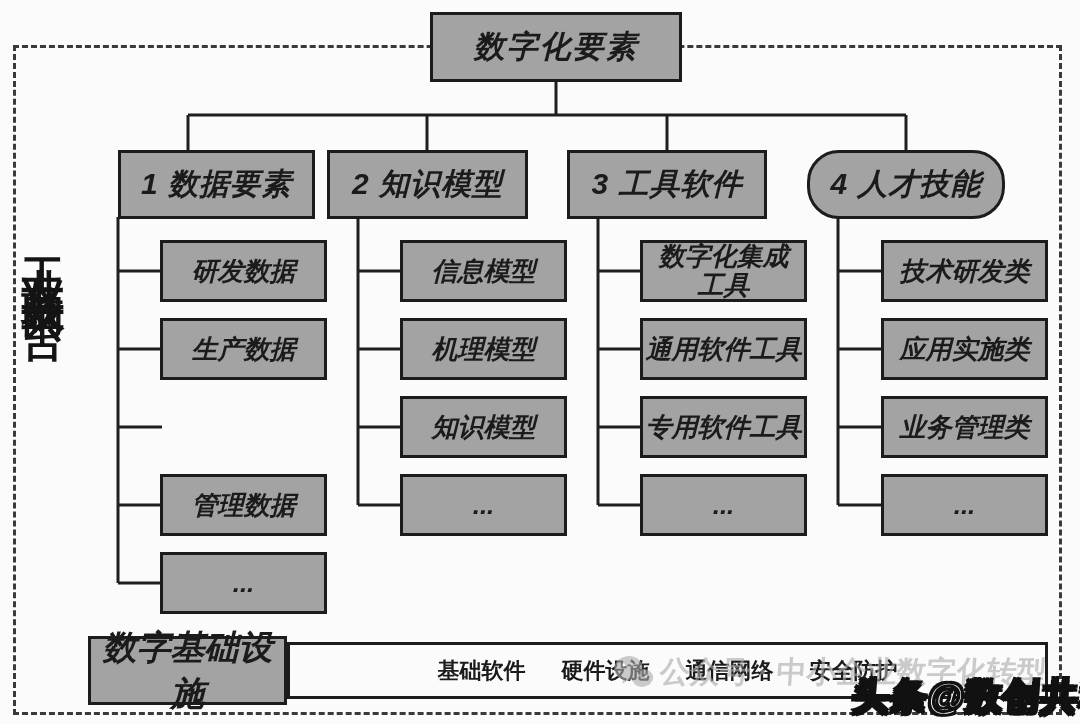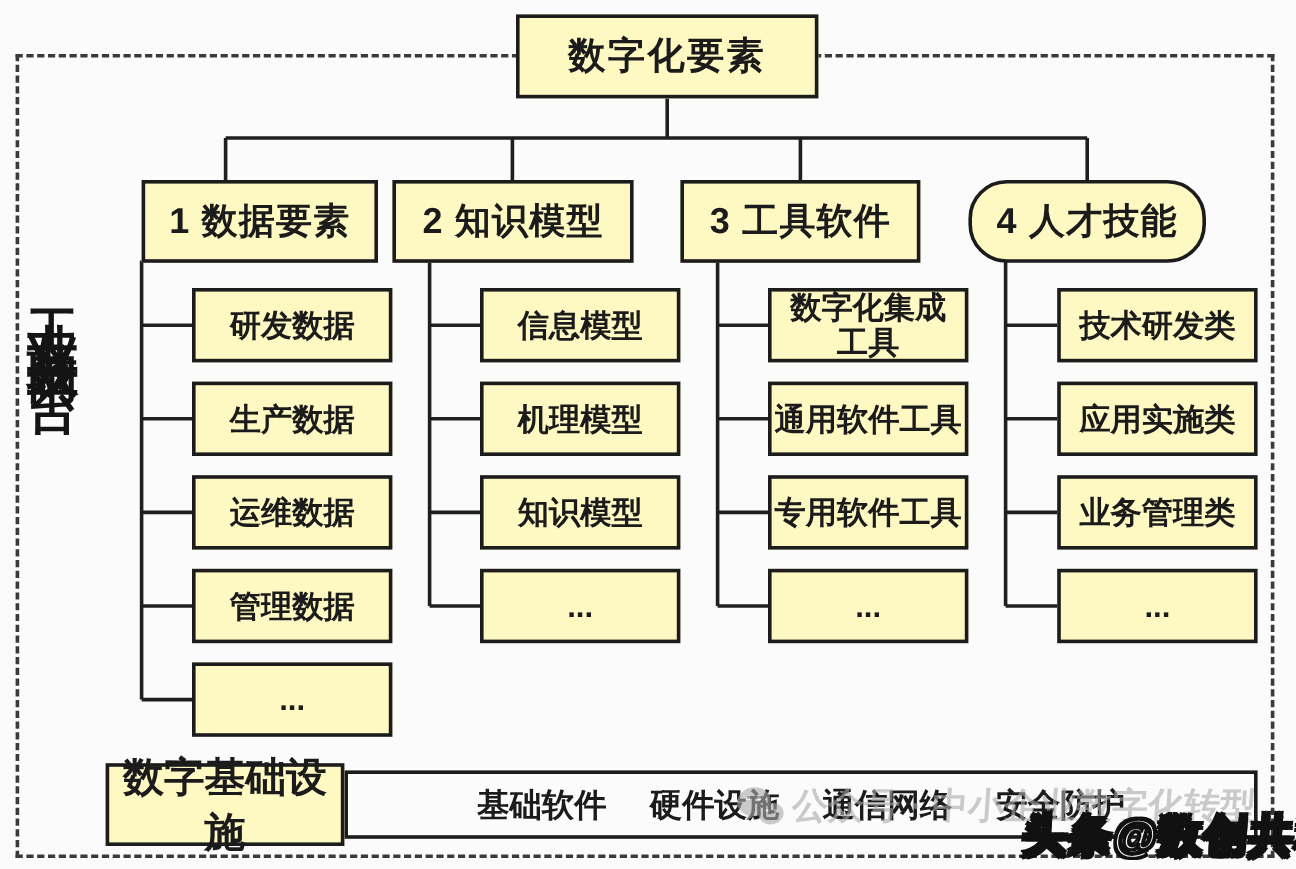--- a/index.html
+++ b/index.html
@@ -8,43 +8,43 @@
     background:#fbfbfb;color:#1b1b1b;
     font-family:"Liberation Sans","DejaVu Sans",sans-serif;
   }
   .dashed-frame{
     position:absolute;left:13px;top:45px;width:1043px;height:664px;
     border:3px dashed #3a3a3a;z-index:0;
   }
   .connectors{position:absolute;left:0;top:0;z-index:1;}
   .box{
     position:absolute;display:flex;align-items:center;justify-content:center;
-    background:#fef9c3;border:3px solid #1c1c1c;box-sizing:border-box;
-    text-align:center;z-index:2;
+    background:#a3a3a3;border:3px solid #1c1c1c;box-sizing:border-box;
+    text-align:center;z-index:2;font-style:italic;
   }
   .root-box{left:430px;top:12px;width:252px;height:70px;font-size:31px;font-weight:bold;letter-spacing:2px;}
   .header-box{top:150px;height:69px;font-size:30px;font-weight:bold;letter-spacing:1px;}
   .hb0{left:90px;width:197px;margin-left:28px;}
   .hb1{left:327px;width:201px;}
   .hb2{left:567px;width:200px;}
   .hb3{left:807px;width:198px;border-radius:32px;}
   .child-box{width:167px;height:62px;font-size:26px;font-weight:600;white-space:pre-line;line-height:1.1;}
   .c0{left:160px;} .c1{left:400px;} .c2{left:640px;} .c3{left:881px;}
   .r0{top:240px;} .r1{top:318px;} .r2{top:396px;} .r3{top:474px;} .r4{top:552px;}
   .platform-label{
     position:absolute;left:15px;top:224px;z-index:2;
     writing-mode:vertical-rl;text-orientation:upright;
     font-size:43px;font-weight:bold;letter-spacing:10px;color:#141414;
   }
   .infra-box{left:88px;top:636px;width:199px;height:69px;font-size:34px;font-weight:bold;z-index:3;}
   .infra-bar{
     position:absolute;left:287px;top:642px;width:761px;height:57px;
     border:3px solid #1c1c1c;box-sizing:border-box;background:transparent;
     display:flex;align-items:center;justify-content:center;gap:36px;
-    font-size:27px;font-weight:600;z-index:2;
+    font-size:22px;font-weight:600;z-index:2;
   }
   .wm-faint{
     position:absolute;left:612px;top:652px;z-index:3;display:flex;align-items:center;gap:6px;
     color:#ababab;opacity:0.6;font-size:30px;font-weight:bold;white-space:nowrap;
     transform:skewX(-4deg);pointer-events:none;
   }
   .wm-badge{
     position:absolute;left:852px;top:672px;z-index:4;
     font-size:37px;font-weight:bold;white-space:nowrap;
     color:#ffffff;-webkit-text-stroke:2px #111;
@@ -110,21 +110,20 @@
   </div>
   <div class="box header-box hb2">
     <span>3 工具软件</span>
   </div>
   <div class="box header-box hb3">
     <span>4 人才技能</span>
   </div>
 
   <div class="box child-box c0 r0"><span>研发数据</span></div>
   <div class="box child-box c0 r1"><span>生产数据</span></div>
-  <div class="box child-box c0 r2"><span>运维数据</span></div>
   <div class="box child-box c0 r3"><span>管理数据</span></div>
   <div class="box child-box c0 r4"><span>...</span></div>
 
   <div class="box child-box c1 r0"><span>信息模型</span></div>
   <div class="box child-box c1 r1"><span>机理模型</span></div>
   <div class="box child-box c1 r2"><span>知识模型</span></div>
   <div class="box child-box c1 r3"><span>...</span></div>
 
   <div class="box child-box c2 r1"><span>通用软件工具</span></div>
   <div class="box child-box c2 r0"><span>数字化集成

